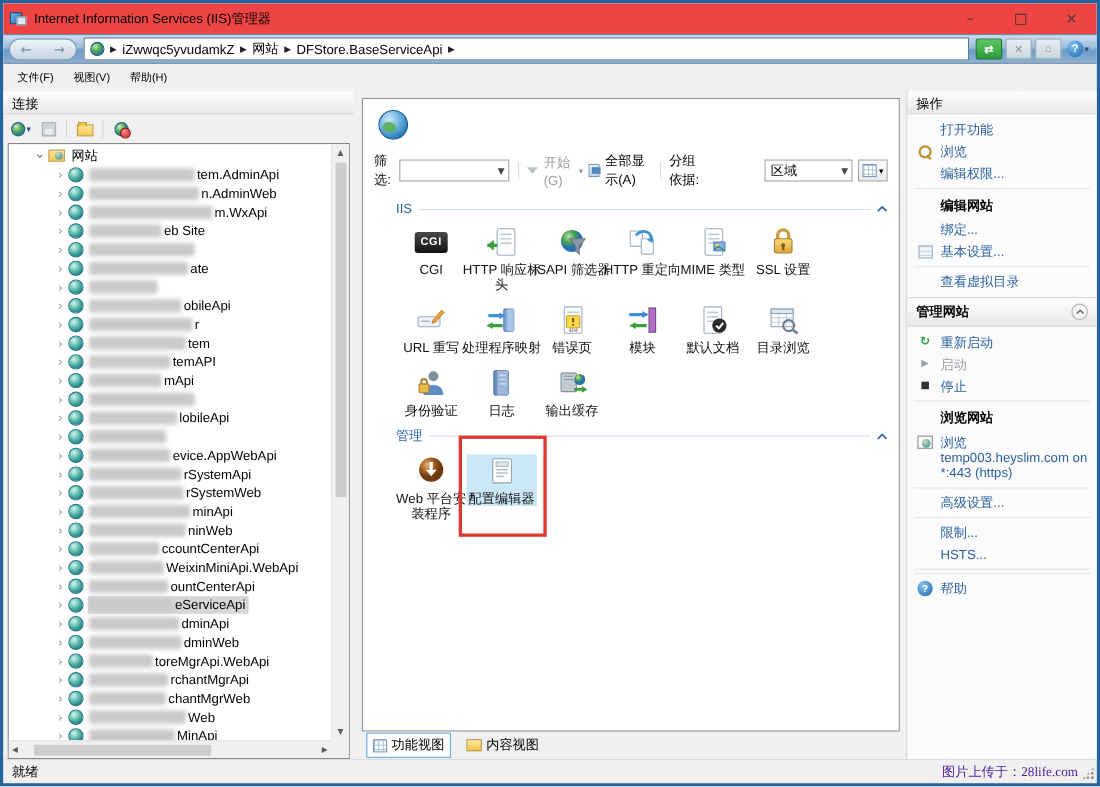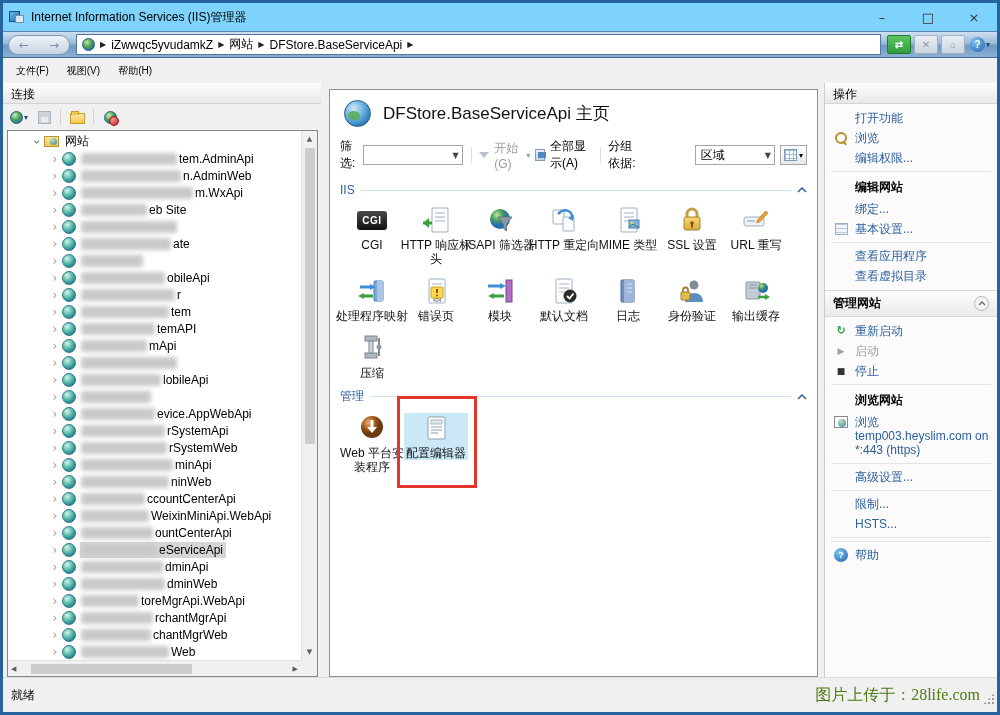--- a/index.html
+++ b/index.html
@@ -1,21 +1,21 @@
 <!DOCTYPE html>
 <html><head>
 <meta charset="utf-8">
 <style>
   * { margin:0; padding:0; box-sizing:border-box; }
   html,body { width:1000px; height:715px; font-family:"Liberation Sans",sans-serif; }
   .win { width:1000px; height:715px; border:3px solid #25639c; background:#f0f0f0;
          display:flex; flex-direction:column; font-size:12px; color:#000; overflow:hidden; }
 
   
-  .titlebar { height:28px; background:#7dd3fc; display:flex; align-items:center; flex:none; }
+  .titlebar { height:28px; background:#ef4444; display:flex; align-items:center; flex:none; }
   .tb-ico { width:16px; height:14px; margin:0 6px 0 6px; position:relative; }
   .tb-ico .s1{position:absolute; left:0; top:1px; width:11px; height:11px; background:linear-gradient(135deg,#69b7e6,#2a6eb4); border:1px solid #1d4f86;}
   .tb-ico .s2{position:absolute; left:6px; top:5px; width:9px; height:8px; background:#d9e8f5; border:1px solid #7d8c99;}
   .tb-title { font-size:12px; color:#000; }
   .tb-btns { margin-left:auto; display:flex; height:100%; }
   .tb-btns .wbtn { width:46px; height:100%; border:none; background:transparent; font-size:13px; color:#333;
                    display:flex; align-items:center; justify-content:center; font-family:"DejaVu Sans",sans-serif; }
 
   
   .addr { height:27px; flex:none; background:linear-gradient(#cfe0f0,#9bbbd9 45%,#6e9ac4 55%,#8cb1d3);
@@ -98,21 +98,21 @@
   .fgray { color:#9b9b9b; }
   .fsep { width:1px; height:16px; background:#dcdcdc; margin:0 3px; }
   .funnel { width:0; height:0; border-left:5px solid transparent; border-right:5px solid transparent; border-top:6px solid #b9c2ca; position:relative; }
   .showall-ico { width:14px; height:12px; background:linear-gradient(#eaf2fa,#bcd3e8); border:1px solid #7e9cb8; position:relative; }
   .showall-ico::after{ content:""; position:absolute; left:2px; top:2px; width:8px; height:6px; background:#4f88c0; }
   .view-btn { display:flex; align-items:center; gap:2px; border:1px solid #a6a6a6; background:linear-gradient(#fff,#e8e8e8); height:20px; padding:0 3px; }
   .grid-ico { width:13px; height:12px; background:#fff; border:1px solid #7e9cb8;
               background-image:linear-gradient(#9db8d2 1px,transparent 1px),linear-gradient(90deg,#9db8d2 1px,transparent 1px);
               background-size:4px 4px; }
 
-  .ccontent { flex:1; min-height:0; overflow:hidden; padding:0 10px 4px; }
+  .ccontent { flex:1; min-height:0; overflow:hidden; padding:0 10px 4px;margin-left:20px; }
   .ghead { display:flex; align-items:center; gap:6px; margin-top:6px; color:#2b61a5; font-size:12px; }
   .grule { flex:1; border-top:1px solid #cfdeed; }
   .gchev { flex:none; }
   .tiles { display:flex; flex-wrap:wrap; }
   .tile { width:64px; display:flex; flex-direction:column; align-items:center; margin:8px 0 2px; }
   .ticon { width:32px; height:30px; display:flex; align-items:center; justify-content:center; }
   .tlab { width:72px; margin:3px -4px 0; text-align:center; font-size:12px; line-height:14px; color:#111; word-break:break-word; }
   .cgi-badge { display:inline-block; background:linear-gradient(#4a4a4a,#111); color:#fff; font-weight:bold; font-size:10px;
                padding:4px 5px; border-radius:3px; letter-spacing:.5px; }
   .selwrap { position:relative; }
@@ -150,24 +150,24 @@
   .browse-ico::after { content:""; position:absolute; right:0; bottom:0; width:5px; height:2px; background:#b98e2f; transform:rotate(45deg); }
   .bsite-ico { width:14px; height:12px; border:1px solid #8a8a8a; background:#fff; position:relative; }
   .bsite-ico::after { content:""; position:absolute; left:3px; top:2px; width:8px; height:8px; border-radius:50%;
             background:radial-gradient(circle at 35% 30%,#bfe6a9,#2f7fb5); }
   .gal-ico { width:13px; height:12px; background:linear-gradient(#f6f9ec,#d5e6b8); border:1px solid #9ab36a; position:relative;}
   .gal-ico::after { content:""; position:absolute; left:3px; top:3px; width:6px; height:6px; border-radius:50%; background:#58a53c; }
   .help-ico { width:14px; height:14px; border-radius:50%; background:radial-gradient(circle at 35% 30%,#7fc3f0,#1f63b0);
               color:#fff; font-size:9px; font-weight:bold; display:flex; align-items:center; justify-content:center; }
 
   
-  .statusbar { height:35px; flex:none; background:#f0f0f0; border-top:1px solid #dcdcdc;
+  .statusbar { height:22px; flex:none; background:#f0f0f0; border-top:1px solid #dcdcdc;
                display:flex; align-items:center; padding:0 2px 0 8px; }
   .st-right { margin-left:auto; display:flex; align-items:flex-end; gap:3px; }
-  .watermark { font-size:16px; color:#4d7c0f; font-family:"Liberation Serif",serif; }
+  .watermark { font-size:12px; color:#4c1d95; font-family:"Liberation Serif",serif; }
   .grip { width:12px; height:12px; margin-bottom:1px;
           background-image:radial-gradient(#9a9a9a 1.2px, transparent 1.3px); background-size:4px 4px;
           clip-path:polygon(100% 0,100% 100%,0 100%); }
 
   svg { display:block; }
 </style>
 </head>
 <body>
 
 <div class="win">
@@ -507,21 +507,20 @@
         <div class="sb-corner"></div>
       </div>
     </div>
 
     <div class="split"></div>
 
     <div class="center">
       <div class="card">
         <div class="chead">
           <span class="cglobe"></span>
-          <span class="ctitle">DFStore.BaseServiceApi 主页</span>
         </div>
         <div class="fbar">
           <span>筛选:</span>
           <span class="combo combo1">
               <span></span>
               <span class="car">▼</span>
             </span>
           <span class="fsep"></span>
           <span class="funnel"></span>
           <span class="fgray">开始(G)</span>
@@ -678,69 +677,69 @@
                     <path d="M10 8h10M10 12h10M10 16h10" stroke="#c4ccd4" stroke-width="1.5"></path>
                     <circle cx="21" cy="20" r="6.5" fill="#2b2b2b"></circle>
                     <path d="M18 20l2.5 2.5 4-5" stroke="#fff" stroke-width="1.8" fill="none"></path>
                   </svg>
                 </div>
                 <div class="tlab">默认文档</div>
               </div>
               <div class="tile">
                 <div class="ticon">
                   <svg width="30" height="30" viewBox="0 0 30 30">
-                    <rect x="8" y="4" width="13" height="22" rx="1" fill="#6f90c0" stroke="#46699b"></rect>
-                    <rect x="11" y="4" width="10" height="22" fill="#9db6da"></rect>
-                    <path d="M13 8h6M13 12h6M13 16h6" stroke="#d7e2f0"></path>
-                  </svg>
-                </div>
-                <div class="tlab">日志</div>
+                    <rect x="4" y="5" width="20" height="16" fill="#fff" stroke="#8fa3b5"></rect>
+                    <path d="M4 9h20M4 13h20M4 17h20M11 5v16M18 5v16" stroke="#c2cfdb"></path>
+                    <rect x="4" y="5" width="20" height="4" fill="#dce9f5" stroke="#8fa3b5"></rect>
+                    <circle cx="20" cy="20" r="5" fill="none" stroke="#6d8196" stroke-width="2"></circle>
+                    <path d="M24 24l4 3" stroke="#6d8196" stroke-width="2.5"></path>
+                  </svg>
+                </div>
+                <div class="tlab">目录浏览</div>
               </div>
               <div class="tile">
                 <div class="ticon">
                   <svg width="30" height="30" viewBox="0 0 30 30">
                     <circle cx="17" cy="9" r="4.5" fill="#7f8e9a"></circle>
                     <path d="M8 26c0-6 4-9 9-9s9 3 9 9z" fill="#5d8dc2"></path>
                     <rect x="4" y="16" width="9" height="8" rx="1" fill="#e7b94a" stroke="#a5812f"></rect>
                     <path d="M6 16v-2a2.5 2.5 0 0 1 5 0v2" stroke="#a5812f" stroke-width="1.8" fill="none"></path>
                   </svg>
                 </div>
                 <div class="tlab">身份验证</div>
+              </div>
+              <div class="tile">
+                <div class="ticon">
+                  <svg width="30" height="30" viewBox="0 0 30 30">
+                    <rect x="8" y="4" width="13" height="22" rx="1" fill="#6f90c0" stroke="#46699b"></rect>
+                    <rect x="11" y="4" width="10" height="22" fill="#9db6da"></rect>
+                    <path d="M13 8h6M13 12h6M13 16h6" stroke="#d7e2f0"></path>
+                  </svg>
+                </div>
+                <div class="tlab">日志</div>
               </div>
               <div class="tile">
                 <div class="ticon">
                   <svg width="30" height="30" viewBox="0 0 30 30">
                     <rect x="5" y="6" width="14" height="17" rx="1" fill="#c3ccd4" stroke="#8a97a3"></rect>
                     <path d="M8 9h8M8 12h8" stroke="#8a97a3"></path>
                     <circle cx="22" cy="12" r="5" fill="url(#g1)"></circle>
                     <defs>
                       <radialGradient id="g1" cx="35%" cy="30%">
                         <stop offset="0%" stop-color="#bfe6a9"></stop>
                         <stop offset="55%" stop-color="#4aa24e"></stop>
                         <stop offset="100%" stop-color="#2470b0"></stop>
                       </radialGradient>
                     </defs>
                     <path d="M17 21h8" stroke="#3aa23a" stroke-width="2.5"></path>
                     <path d="M24 18l5 3-5 3z" fill="#3aa23a"></path>
                   </svg>
                 </div>
                 <div class="tlab">输出缓存</div>
               </div>
-              <div class="tile">
-                <div class="ticon">
-                  <svg width="30" height="30" viewBox="0 0 30 30">
-                    <rect x="8" y="3" width="12" height="5" fill="#aeb8c0" stroke="#7d8891"></rect>
-                    <rect x="8" y="20" width="12" height="5" fill="#aeb8c0" stroke="#7d8891"></rect>
-                    <rect x="12" y="8" width="4" height="12" fill="#cfd6db" stroke="#7d8891"></rect>
-                    <path d="M22 5v18" stroke="#7d8891" stroke-width="2"></path>
-                    <circle cx="22" cy="14" r="2.5" fill="#8f9aa3"></circle>
-                  </svg>
-                </div>
-                <div class="tlab">压缩</div>
-              </div>
             </div>
             <div class="ghead">
               <span>管理</span>
               <span class="grule"></span>
               <span class="gchev">
                 <svg width="10" height="6">
                   <path d="M1 5L5 1L9 5" stroke="#2b61a5" fill="none" stroke-width="1.5"></path>
                 </svg>
               </span>
             </div>
@@ -771,20 +770,30 @@
                       <path d="M10 14h11M10 17h11M10 20h7" stroke="#8fa3b5"></path>
                     </svg>
                   </div>
                   <div class="tlab">配置编辑器</div>
                 </div>
                 <div class="annot"></div>
               </div>
             </div>
           </div>
       </div>
+      <div class="tabsbar" id="tabs">
+          <span class="tab sel">
+            <span class="tab-ico1"></span>
+            <span>功能视图</span>
+          </span>
+          <span class="tab">
+            <span class="tab-ico2"></span>
+            <span>内容视图</span>
+          </span>
+        </div>
     </div>
 
     <div class="rpanel">
       <div class="phead">操作</div>
       <div class="racts" id="acts">
           <div class="a-link nopad">
             <span class="a-text">打开功能</span>
           </div>
           <div class="a-link">
             <span class="a-ico">
@@ -800,23 +809,20 @@
           <div class="a-link nopad">
             <span class="a-text">绑定...</span>
           </div>
           <div class="a-link">
             <span class="a-ico">
               <span class="bs-ico"></span>
             </span>
             <span class="a-text">基本设置...</span>
           </div>
           <div class="a-sep"></div>
-          <div class="a-link nopad">
-            <span class="a-text">查看应用程序</span>
-          </div>
           <div class="a-link nopad">
             <span class="a-text">查看虚拟目录</span>
           </div>
           <div class="a-sect">
             <span>管理网站</span>
             <span class="chevbtn">
               <svg width="8" height="5">
                 <path d="M1 4L4 1L7 4" stroke="#666" fill="none" stroke-width="1.3"></path>
               </svg>
             </span>

